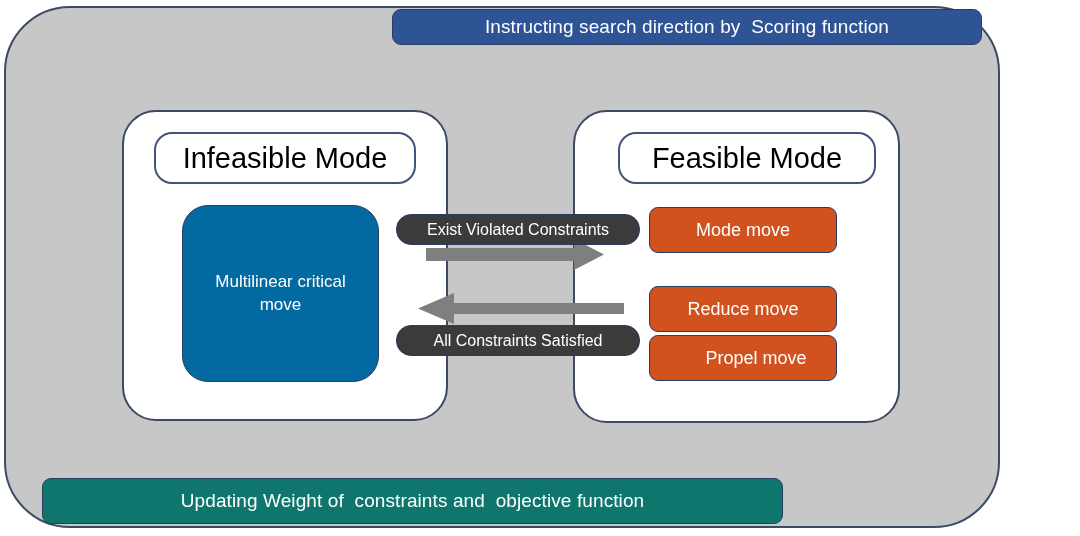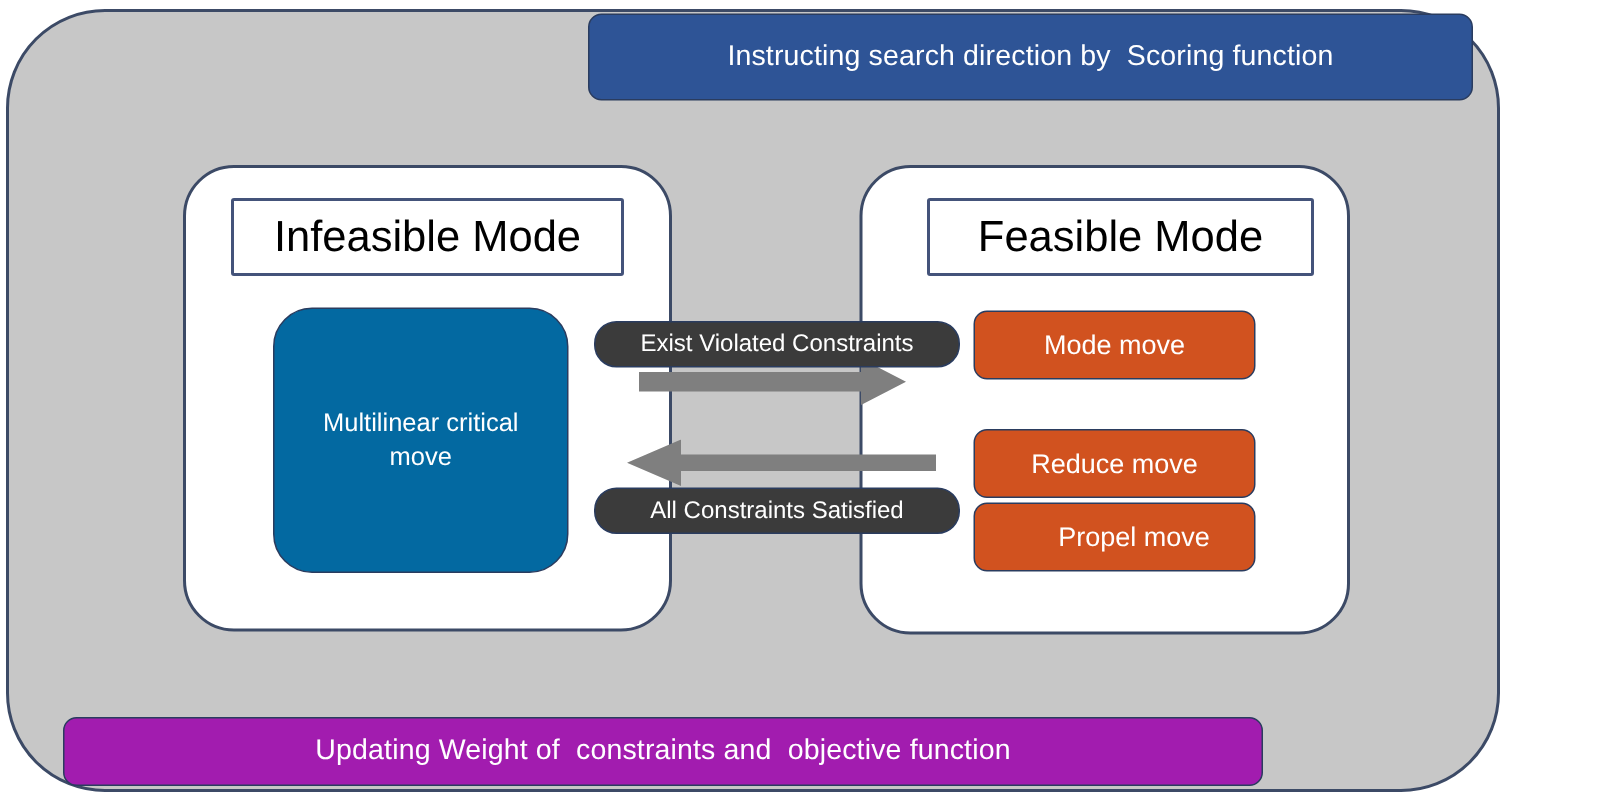--- a/index.html
+++ b/index.html
@@ -43,30 +43,30 @@
     box-sizing: border-box;
     color: #ffffff;
     font-size: 19px;
     letter-spacing: 0.1px;
     white-space: pre;
   }
   .banner-top {
     left: 392px;
     top: 9px;
     width: 590px;
-    height: 58px;
+    height: 36px;
     background: #2e5496;
     border: 1px solid #2a3c5f;
   }
   .banner-bottom {
     left: 42px;
     top: 478px;
-    width: 800px;
+    width: 741px;
     height: 46px;
-    background: #a21caf;
+    background: #0f766e;
     border: 1px solid #2a3c5f;
   }
 
   
   .mode-panel {
     position: absolute;
     background: #ffffff;
     border: 2px solid #3c4a66;
     border-radius: 34px;
     box-sizing: border-box;
@@ -85,21 +85,21 @@
   }
 
   
   .mode-title {
     position: absolute;
     display: flex;
     align-items: center;
     justify-content: center;
     background: #ffffff;
     border: 2px solid #44537a;
-    border-radius: 2px;
+    border-radius: 18px;
     box-sizing: border-box;
     color: #000000;
     font-size: 29px;
     white-space: pre;
   }
   .title-infeasible {
     left: 154px;
     top: 132px;
     width: 262px;
     height: 52px;

